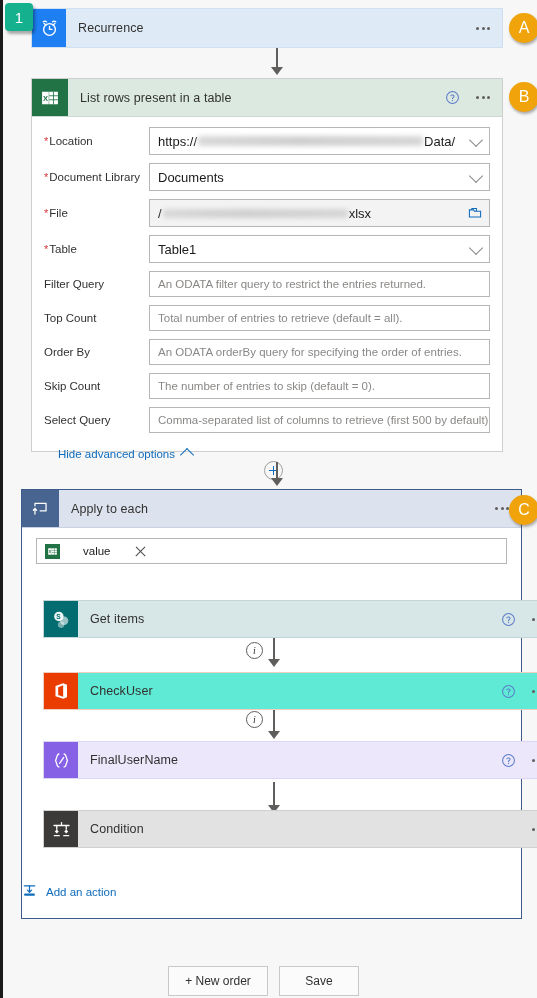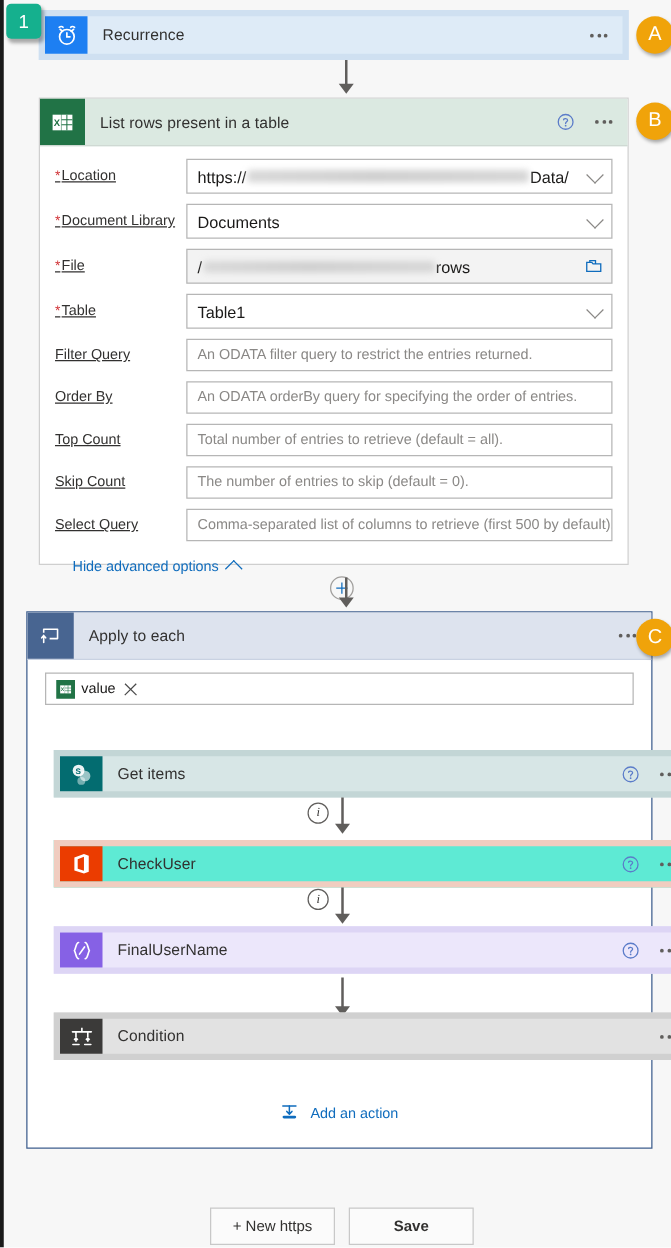--- a/index.html
+++ b/index.html
@@ -21,21 +21,21 @@
     box-sizing: border-box;
     border-left: 3px solid #1a1a1a;
   }
 
   
   .card {
     position: absolute;
     display: flex;
     align-items: stretch;
     box-sizing: border-box;
-    border: 5px solid #8b5cf6;
+    border: 1px solid #8b5cf6;
   }
   .card-icon {
     width: 34px;
     min-width: 34px;
     display: flex;
     align-items: center;
     justify-content: center;
     color: #ffffff;
   }
   .card-body {
@@ -107,21 +107,20 @@
     align-items: center;
     margin-bottom: 8px;
   }
   .form-label {
     width: 105px;
     min-width: 105px;
     font-size: 11.5px;
     color: #323130;
     padding-right: 6px;
     box-sizing: border-box;
-    text-decoration: underline;
   }
   .req {
     color: #d13438;
     font-size: 11px;
     margin-right: 1px;
   }
   .field {
     flex: 1;
     position: relative;
     height: 26px;
@@ -262,21 +261,21 @@
     color: #323130;
     margin-bottom: 4px;
   }
   .token-box {
     height: 26px;
     border: 1px solid #b6b6b6;
     background: #ffffff;
     display: flex;
     align-items: center;
     padding: 0 8px;
-    gap: 5px;
+    gap: 23px;
     box-sizing: border-box;
     text-align: center;
   }
   .token-icon {
     width: 15px; height: 15px;
     background: #217346;
     display: flex;
     align-items: center;
     justify-content: center;
     flex: 0 0 auto;
@@ -307,21 +306,21 @@
   #card-finaluser .card-icon { background: #8661e5; }
   #card-condition { background: #e2e2e2; border-color: #d0d0d0; }
   #card-condition .card-icon { background: #3b3a39; }
 
   .add-action {
     position: absolute;
     left: 0; right: 0;
     bottom: 18px;
     display: flex;
     align-items: center;
-    justify-content: center;
+    justify-content: flex-start;
     gap: 9px;
     font-size: 11.5px;
     color: #0f6cbd;
     cursor: pointer;
   }
 
   
   .footer-btn {
     position: absolute;
     height: 30px;
@@ -329,21 +328,21 @@
     background: #fbfbfb;
     display: flex;
     align-items: center;
     justify-content: center;
     font-size: 12px;
     color: #323130;
     box-sizing: border-box;
     cursor: pointer;
   }
   #btn-newstep { left: 165px; top: 966px; width: 100px; }
-  #btn-save    { left: 276px; top: 966px; width: 100px; font-weight: bold; }
+  #btn-save    { left: 276px; top: 966px; width: 80px; }
 
   
   .badge-circle {
     position: absolute;
     width: 30px; height: 30px;
     border-radius: 50%;
     background: #f0a30a;
     color: #ffffff;
     font-size: 16px;
     display: flex;
@@ -455,21 +454,21 @@
           <span class="chev"></span>
         </div>
       </div>
 
       
       <div class="form-row">
         <div class="form-label"><span class="req">*</span><span>File</span></div>
         <div class="field tall filled-grey">
           <span>/</span>
             <span class="blur file">&nbsp;</span>
-            <span>rows</span>
+            <span>xlsx</span>
           <span class="folder-btn">
             <svg width="14" height="14" viewBox="0 0 16 16" fill="none" stroke="#0f6cbd" stroke-width="1.2">
               <path d="M1.6 12.6 V4.4 H6.2 L7.4 5.9 H14.4 V12.6 Z"></path>
               <path d="M4.4 4.4 V2.9 H9.6 V5.9"></path>
             </svg>
           </span>
         </div>
       </div>
 
       
@@ -482,28 +481,28 @@
       </div>
 
       
       <div class="form-row">
         <div class="form-label">Filter Query</div>
         <div class="field placeholder">An ODATA filter query to restrict the entries returned.</div>
       </div>
 
       
       <div class="form-row">
+        <div class="form-label">Top Count</div>
+        <div class="field placeholder">Total number of entries to retrieve (default = all).</div>
+      </div>
+
+      
+      <div class="form-row">
         <div class="form-label">Order By</div>
         <div class="field placeholder">An ODATA orderBy query for specifying the order of entries.</div>
-      </div>
-
-      
-      <div class="form-row">
-        <div class="form-label">Top Count</div>
-        <div class="field placeholder">Total number of entries to retrieve (default = all).</div>
       </div>
 
       
       <div class="form-row">
         <div class="form-label">Skip Count</div>
         <div class="field placeholder">The number of entries to skip (default = 0).</div>
       </div>
 
       
       <div class="form-row">
@@ -682,16 +681,16 @@
           <path d="M2.4 3 H13.6" stroke-linecap="round"></path>
           <path d="M8 3 V9.6 M5.8 7.6 L8 9.9 L10.2 7.6" stroke-linejoin="round" stroke-linecap="round"></path>
           <path d="M3.4 12.4 H12.6" stroke="#0f6cbd" stroke-width="2.4" stroke-linecap="round"></path>
         </svg>
       </span>
       <span>Add an action</span>
     </div>
   </div>
   <div class="badge-circle" id="badge-c">C</div>
 
-  <div class="footer-btn" id="btn-newstep">+ New https</div>
+  <div class="footer-btn" id="btn-newstep">+ New order</div>
   <div class="footer-btn" id="btn-save">Save</div>
 
 </div>
 
 </body></html>

